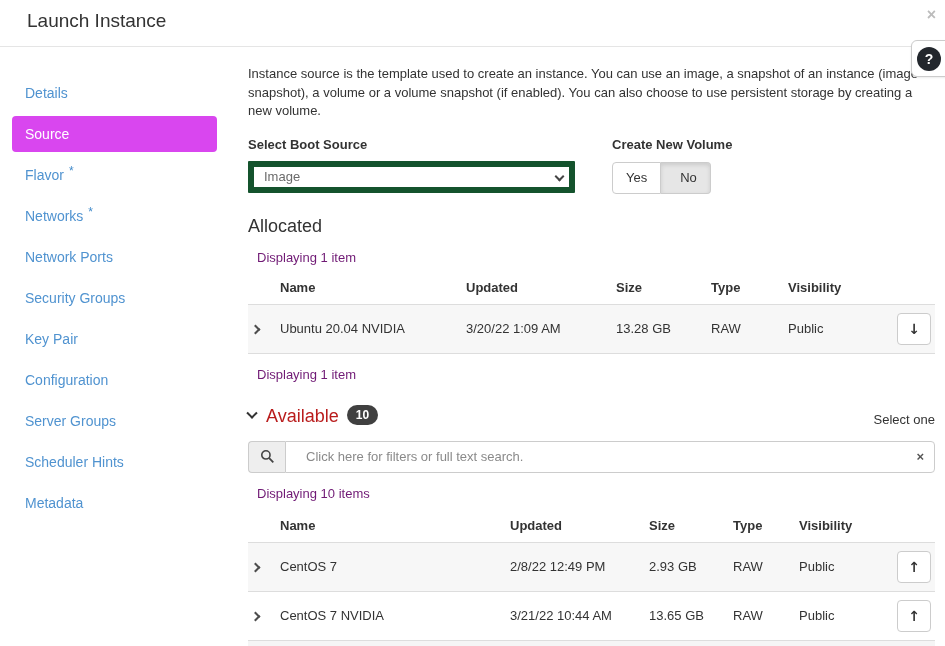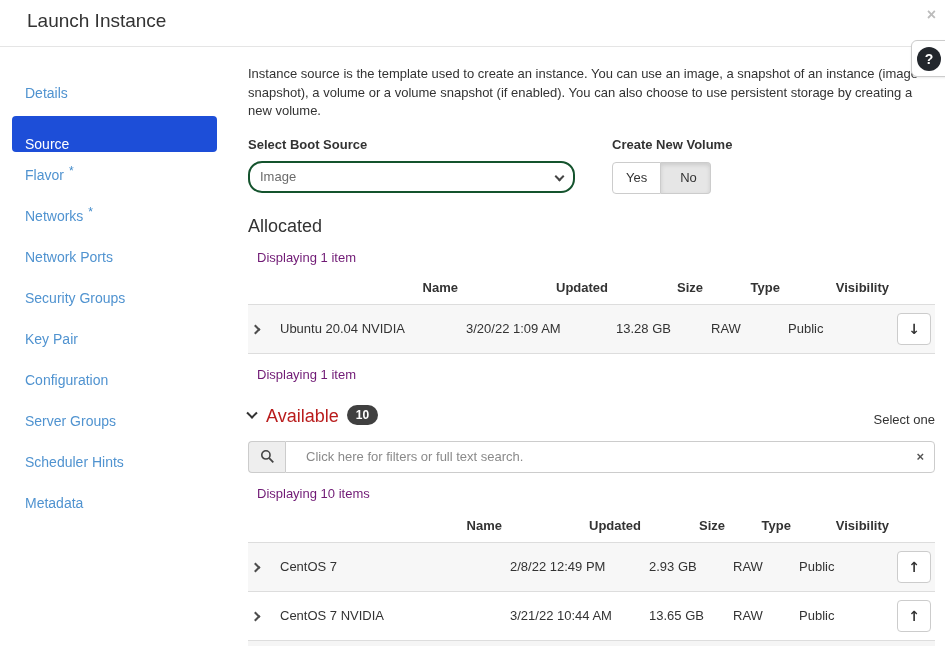--- a/index.html
+++ b/index.html
@@ -18,48 +18,48 @@
     border:1px solid #ccc; border-radius:6px 0 0 6px; box-shadow:0 1px 2px rgba(0,0,0,.08);
     display:flex; align-items:center; padding-left:5px; z-index:5; cursor:pointer;
   }
   .help-circle { width:24px; height:24px; border-radius:50%; background:#23272d; color:#fff;
     font-weight:bold; font-size:14px; display:flex; align-items:center; justify-content:center; }
   
   .wrap { display:flex; }
   .sidebar { width:248px; padding:28px 0 0 12px; flex:none; }
   .nav-item { width:205px; height:36px; margin-bottom:5px; display:flex; align-items:center;
     padding-left:13px; font-size:14px; color:#5093d0; border-radius:4px; cursor:pointer; }
-  .nav-item.active { background:#1d4ed8; color:#fff;align-items:flex-end; }
+  .nav-item.active { background:#d946ef; color:#fff; }
   .nav-item sup { color:#428bca; font-size:12px; margin-left:5px; top:-4px; position:relative; }
   .content { flex:1; padding:18px 10px 0 0; }
   
   .desc { font-size:13px; line-height:1.43; color:#333; }
   .form-row { display:flex; margin-top:16px; }
   .fgroup-left { width:364px; flex:none; }
   .flabel { font-weight:bold; font-size:13px; margin-bottom:9px; }
   .select-wrap { position:relative; width:327px; }
   select.boot-select {
-    width:100%; height:32px; border:2px solid #14532d; border-radius:14px; background:#fff;
+    width:100%; height:32px; border:6px solid #14532d; border-radius:1px; background:#fff;
     color:#6b6b6b; font-size:13px; padding:0 26px 0 10px; appearance:none; -webkit-appearance:none;
     font-family:"Liberation Sans", sans-serif;
   }
   .select-caret { position:absolute; right:12px; top:12px; width:7px; height:7px; pointer-events:none;
     border-right:2px solid #444; border-bottom:2px solid #444; transform:rotate(45deg); }
   .toggle { display:inline-flex; margin-top:1px; }
   .tbtn { height:32px; padding:0 13px; border:1px solid #ccc; background:#fff; font-size:13px;
     color:#333; display:flex; align-items:center; cursor:pointer; font-family:"Liberation Sans", sans-serif; }
   .tbtn.first { border-radius:4px 0 0 4px; }
   .tbtn.last { border-radius:0 4px 4px 0; border-left:none;padding-left:19px; }
   .tbtn.on { background:#e6e6e6; box-shadow:inset 0 2px 4px rgba(0,0,0,.12); }
   
   .sec-head { font-size:18px; font-weight:400; color:#333; margin-top:22px; }
   .count-text { font-size:13px; color:#701a75; margin:13px 0 0 9px; }
   
   table.xfer { width:100%; border-collapse:collapse; table-layout:fixed; margin-top:6px; }
-  table.xfer th { text-align:right; font-size:13px; font-weight:bold; color:#333; padding:9px 4px;
+  table.xfer th { text-align:left; font-size:13px; font-weight:bold; color:#333; padding:9px 4px;
     border-bottom:1px solid #ddd; }
   table.xfer td { font-size:13px; color:#333; padding:8px 4px; border-bottom:1px solid #ddd;
     vertical-align:middle; height:46px; }
   tr.data-row.striped td { background:#f7f7f7; }
   .chev-right { display:inline-block; width:7px; height:7px; border-top:2px solid #4d4d4d;
     border-right:2px solid #4d4d4d; transform:rotate(45deg); cursor:pointer; }
   .row-btn { width:34px; height:32px; background:#fff; border:1px solid #ccc; border-radius:4px;
     font-size:14px; font-weight:bold; color:#333; cursor:pointer; display:flex; align-items:center;
     justify-content:center; font-family:"DejaVu Sans", sans-serif; }
   .action-cell { text-align:right; }

